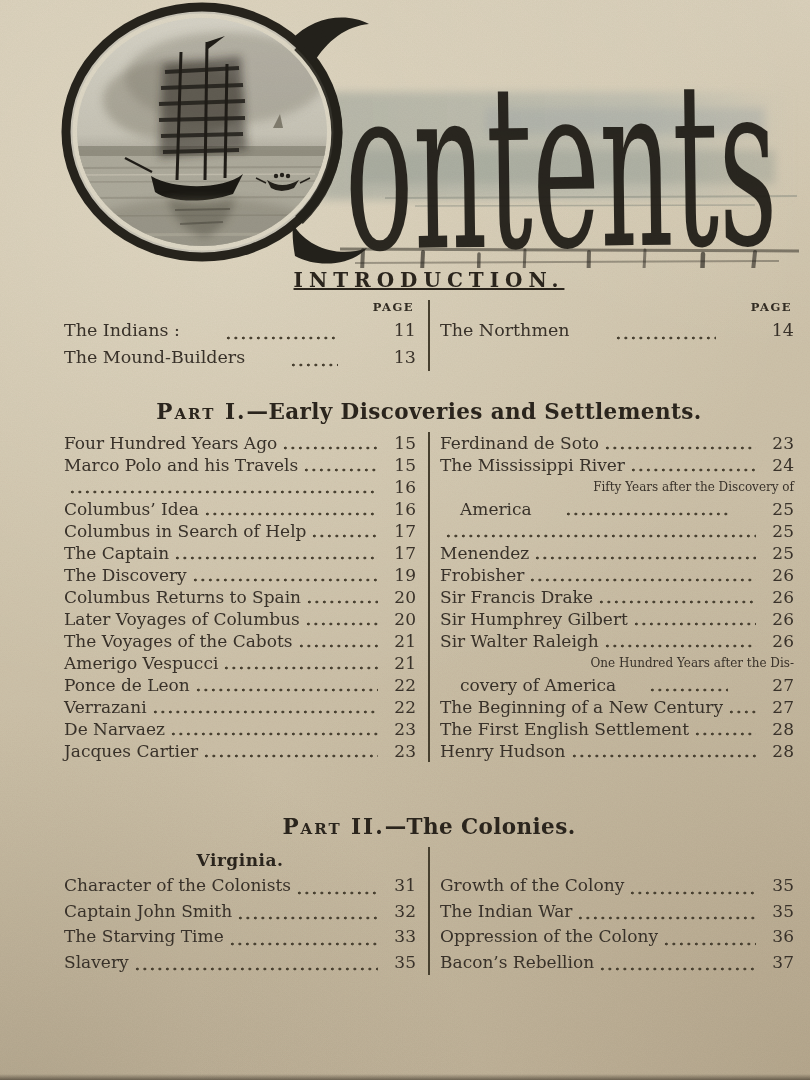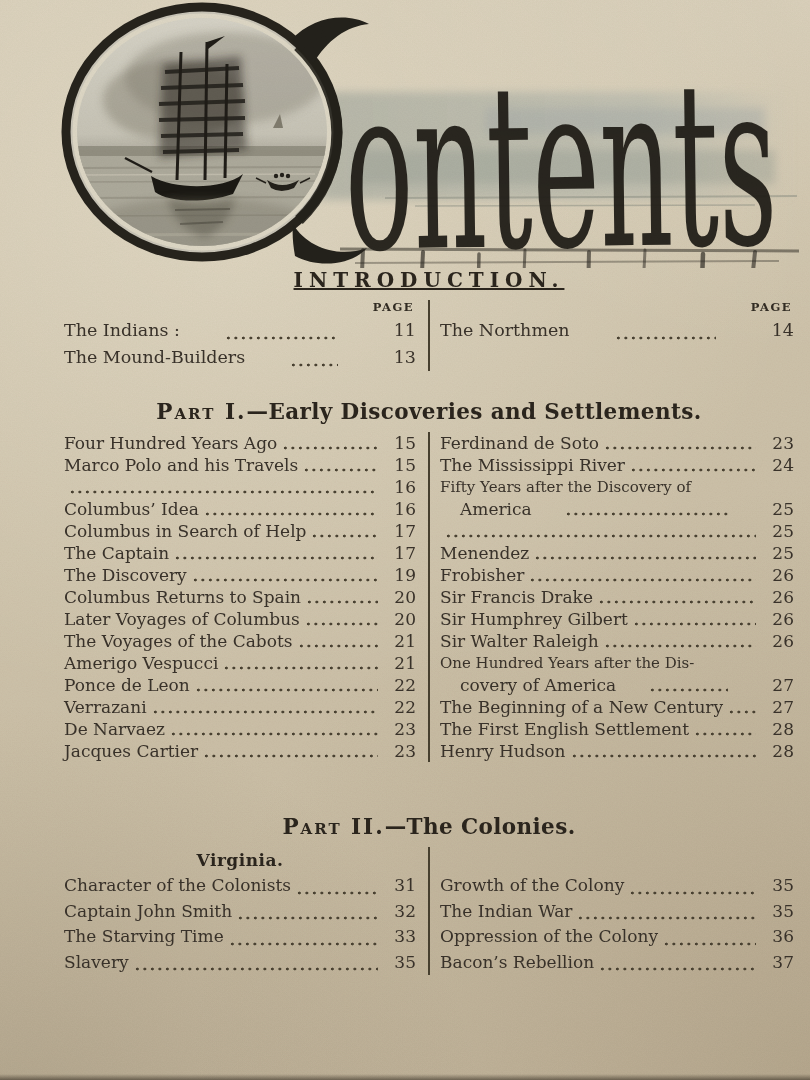--- a/index.html
+++ b/index.html
@@ -38,21 +38,21 @@
   
   .cols{display:flex;margin:8px 16px 0 64px;}
   .col-l{width:352px;}
   .vrule{width:2px;background:#47402f;margin:0 10px 0 12px;}
   .col-r{flex:1;min-width:0;}
   .page-label{
     text-align:right;font-weight:700;font-size:11.5px;letter-spacing:1.5px;
     color:#322c23;margin-bottom:3px;padding-right:2px;
   }
   .toc-row{display:flex;align-items:baseline;line-height:22px;font-size:17px;}
-  .toc-pre{line-height:22px;font-size:15px;white-space:nowrap;}
+  .toc-pre{line-height:22px;font-size:12px;white-space:nowrap;text-align:right;}
   .toc-row.indent{margin-left:20px;gap:28px;}
   .intro .toc-row{line-height:27px;font-size:17.5px;gap:40px;}
   .part2 .toc-row, .part2 .toc-pre{line-height:25.5px;}
   .toc-title{white-space:nowrap;}
   .toc-page{width:34px;text-align:right;flex:none;}
   .leader{
     flex:1;min-width:10px;height:6px;align-self:flex-end;margin:0 4px 3px 6px;
     background-image:radial-gradient(circle at 2.5px 3px, #4a4232 1.25px, rgba(0,0,0,0) 1.7px);
     background-size:7.5px 6px;background-repeat:repeat-x;background-position:0 bottom;
   }

